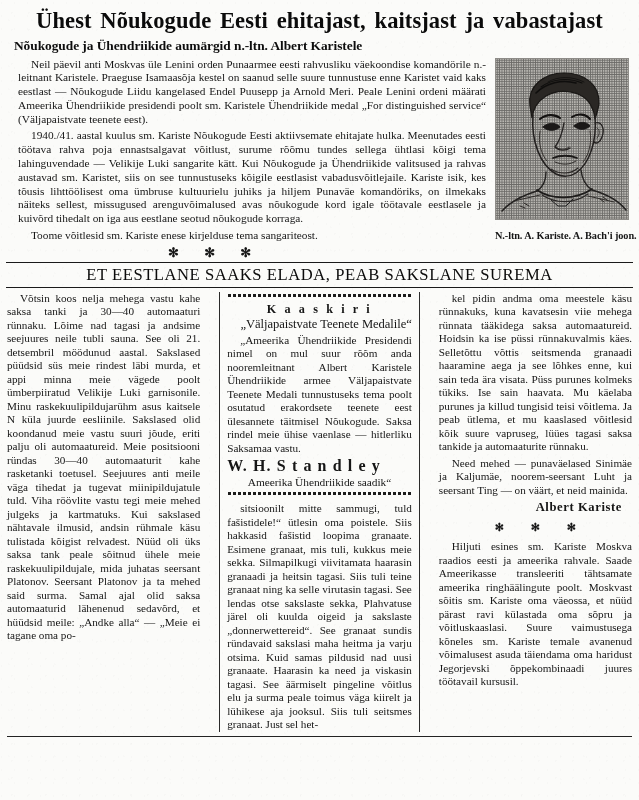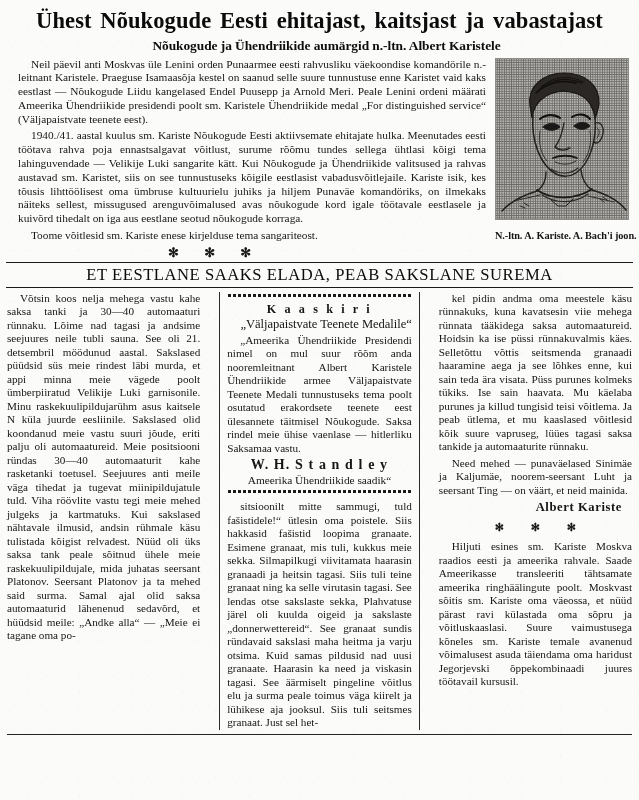--- a/index.html
+++ b/index.html
@@ -36,21 +36,20 @@
     color: #0b0b0b;
     word-spacing: 3px;
   }
   .sub-head {
     font-weight: bold;
     font-size: 13.4px;
     line-height: 1.1;
     padding: 6px 0 0 14px;
     color: #0d0d0d;
     letter-spacing: -0.05px;
-    text-align: center;
   }
 
   
   .intro {
     padding: 4px 12px 0 18px;
     position: relative;
   }
   .cut {
     float: right;
     width: 132px;
@@ -152,23 +151,22 @@
   }
   .box-sub {
     text-align: right;
     font-weight: normal;
     font-size: 12.6px;
     line-height: 1.25;
     padding-bottom: 1px;
     letter-spacing: -0.05px;
   }
   .sig {
-    text-align: center;
-    font-weight: bold;
-    font-size: 14px;
+    font-weight: bold;
+    font-size: 16px;
     letter-spacing: 1.1px;
     padding-top: 2px;
   }
   .sig-sub {
     text-align: center;
     font-size: 11.4px;
     letter-spacing: -0.05px;
     padding-top: 1px;
   }
   .sig-right {

